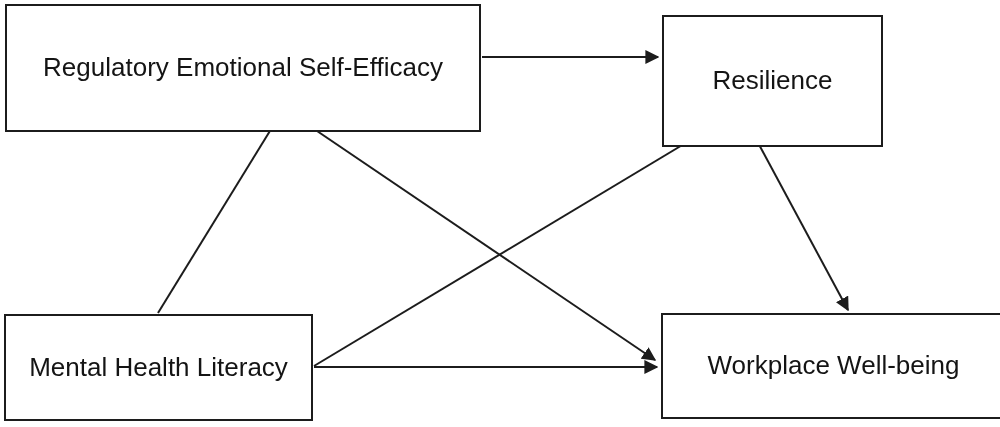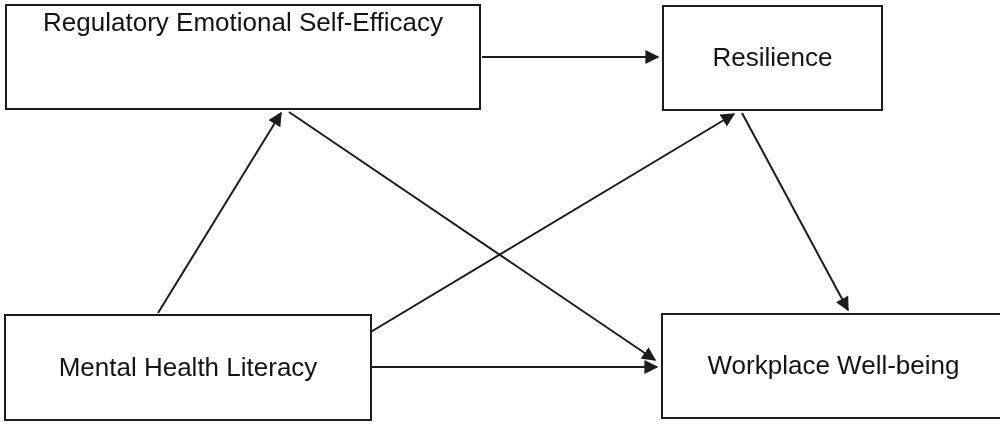--- a/index.html
+++ b/index.html
@@ -30,23 +30,23 @@
     display: flex;
     flex-direction: column;
     align-items: center;
     justify-content: center;
     text-align: center;
     color: #141414;
     font-size: 26px;
     line-height: 1.28;
     white-space: nowrap;
   }
-  .node-rese       { left: 5px;   top: 4px;   width: 476px; height: 106px; justify-content: space-between; }
-  .node-resilience { left: 662px; top: 5px;   width: 221px; height: 106px; }
-  .node-mhl        { left: 4px;   top: 314px; width: 368px; height: 107px; }
+  .node-rese       { left: 5px;   top: 4px;   width: 476px; height: 128px; }
+  .node-resilience { left: 662px; top: 15px;   width: 221px; height: 132px; }
+  .node-mhl        { left: 4px;   top: 314px; width: 309px; height: 107px; }
   .node-wwb        { left: 661px; top: 313px; width: 345px; height: 106px; }
   svg line {
     stroke: #1c1c1c;
     stroke-width: 2;
   }
 </style>
 </head>
 <body>
 
 <div class="canvas">

